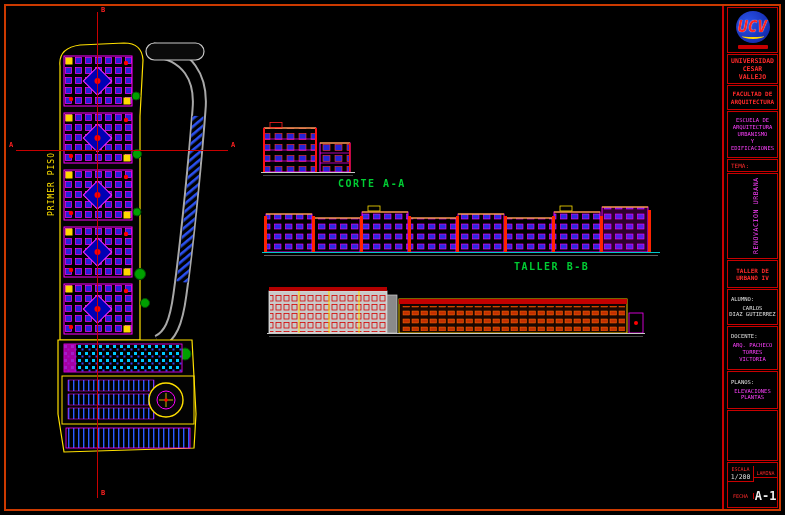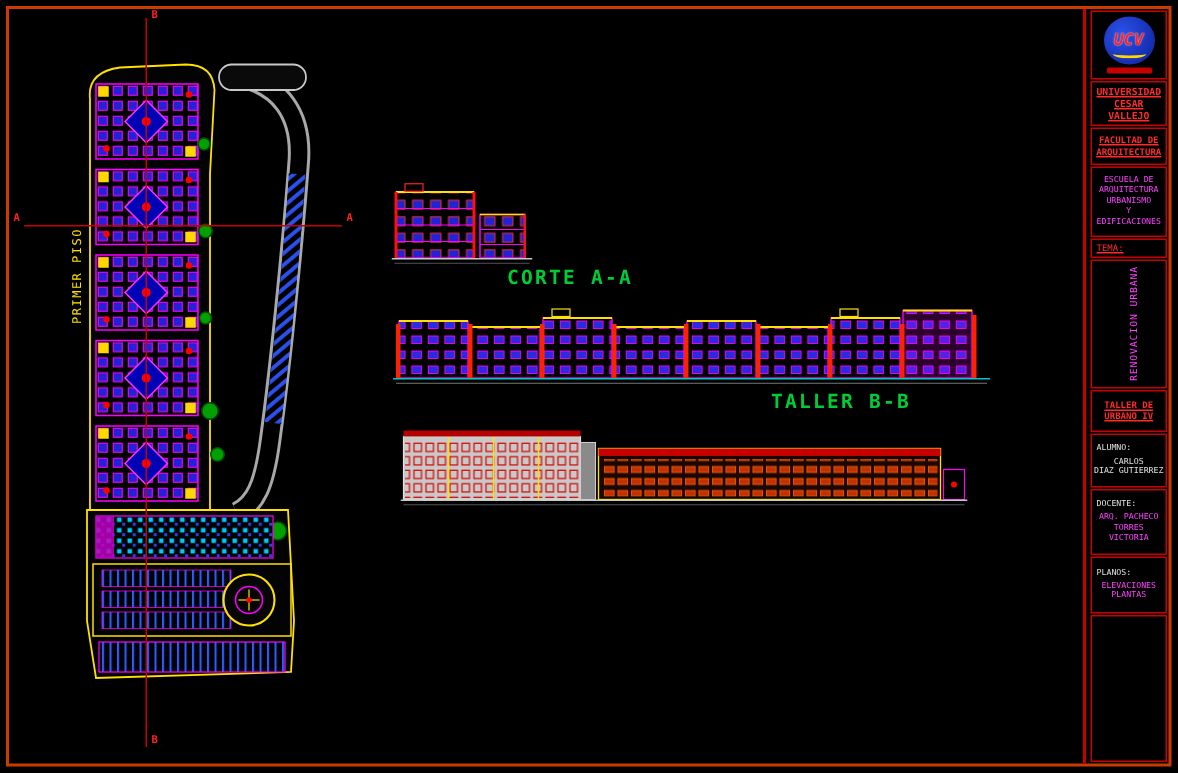--- a/index.html
+++ b/index.html
@@ -13,41 +13,41 @@
     border:2px solid #cc3a00; pointer-events:none;
   }
   .drawing-area { position:absolute; inset:0; }
 
   
   .axv { position:absolute; left:97px; top:12px; width:1px; height:486px; background:#c80000; }
   .axh { position:absolute; left:16px; top:150px; width:212px; height:1px; background:#c80000; }
   .axlabel { position:absolute; color:#ff2020; font-size:7px; font-weight:bold; }
 
   
-  .green-label { position:absolute; color:#00cc33; font-size:13px; font-weight:bold; letter-spacing:1.5px; }
+  .green-label { position:absolute; color:#00cc33; font-size:10px; font-weight:bold; letter-spacing:1.5px; }
 
   
   .floor-label {
     position:absolute; left:47px; top:216px; transform:rotate(-90deg); transform-origin:0 0;
     color:#ffe000; font-size:8px; letter-spacing:1px; white-space:nowrap;
   }
 
   
   .title-block {
     position:absolute; top:6px; right:6px; width:57px; height:503px;
     display:flex; flex-direction:column; gap:1px; padding:1px 1px 1px 3px;
     border-left:2px solid #c80000;
   }
   .tb-box {
     border:1px solid #c80000; flex:0 0 auto;
     display:flex; flex-direction:column; align-items:center; justify-content:center;
     text-align:center; white-space:pre-line; line-height:1.25; padding:1px; overflow:hidden;
   }
   .tb-spacer { flex:1 1 auto; }
-  .red-text { color:#ff2a2a;text-decoration:underline; }
+  .red-text { color:#ff2a2a; }
   .magenta-text { color:#ff40ff; }
   .white-text { color:#e0e0e0; }
   .tb-univ { font-size:6.5px; font-weight:bold; }
   .tb-fac { font-size:6px; font-weight:bold; }
   .tb-school { font-size:5.5px; }
   .tb-tema-label { font-size:6px; align-items:flex-start; padding-left:3px; }
   .tb-tema-value { position:relative; }
   .vtext {
     position:absolute; left:24px; top:80px; transform:rotate(-90deg); transform-origin:0 0;
     font-size:6.5px; letter-spacing:0.6px; white-space:nowrap;
@@ -65,21 +65,21 @@
   .info-value { color:#dddddd; font-size:6.5px; }
   .sheet-number { color:#eeeeee; font-size:12px; font-weight:bold; }
 
   
   .tb-logo { justify-content:center; }
   .logo-circle {
     width:34px; height:32px; border-radius:50%;
     background:radial-gradient(circle at 35% 35%, #2a52e8, #0d1f9a);
     display:flex; align-items:center; justify-content:center; position:relative;
   }
-  .logo-text { color:#ff2222; font-weight:bold; font-size:11px; font-style:italic; text-shadow:0 0 1px #ffffff; }
+  .logo-text { color:#ff2222; font-weight:bold; font-size:16px; font-style:italic; text-shadow:0 0 1px #ffffff; }
   .logo-swoosh { position:absolute; bottom:4px; left:6px; width:22px; height:6px; border-bottom:2px solid #ffd800; border-radius:50%; }
   .logo-ribbon { width:30px; height:4px; background:#c80000; margin-top:2px; border-radius:1px; }
 
   svg { position:absolute; }
 </style>
 </head>
 <body>
 
 <div id="sheet">
   <div class="outer-border"></div>
@@ -318,14 +318,29 @@
       <span class="person-label">DOCENTE:</span>
       <span class="person-name magenta-text">ARQ. PACHECO
 TORRES VICTORIA</span>
     </div>
     <div class="tb-box tb-person" style="height:38px">
       <span class="person-label">PLANOS:</span>
       <span class="person-name magenta-text">ELEVACIONES
 PLANTAS</span>
     </div>
     <div class="tb-box tb-spacer"></div>
+    <div class="tb-box tb-info" style="height:46px">
+      <div class="info-cell info-scale">
+        <span class="info-label">ESCALA</span>
+        <span class="info-value">1/200</span>
+      </div>
+      <div class="info-cell info-lamina">
+        <span class="info-label">LAMINA</span>
+      </div>
+      <div class="info-cell info-fecha">
+        <span class="info-label">FECHA</span>
+      </div>
+      <div class="info-cell info-number">
+        <span class="sheet-number">A-1</span>
+      </div>
+    </div>
   </aside>
 </div>
 
 </body></html>

